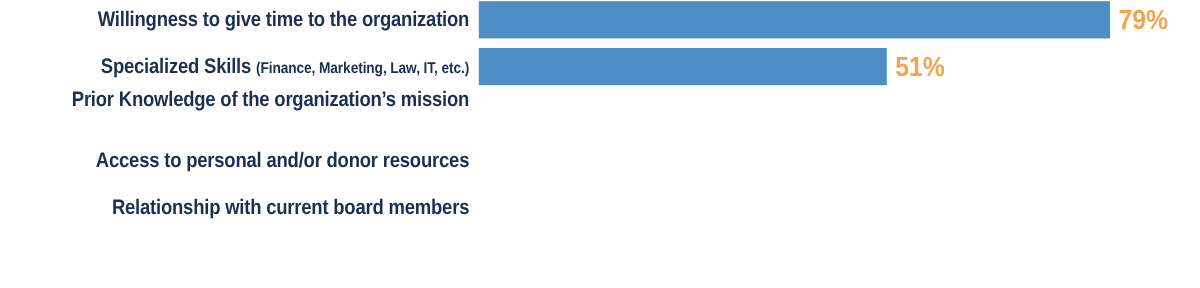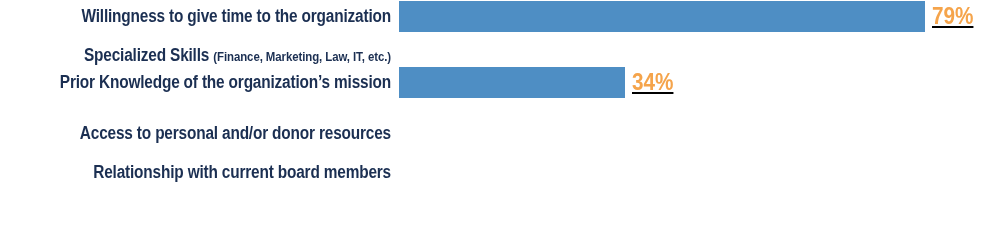--- a/index.html
+++ b/index.html
@@ -55,21 +55,20 @@
     letter-spacing: -0.1px;
   }
 
   .bar-track {
     position: absolute;
     left: 399px;
     top: 0;
     height: 31px;
     display: flex;
     align-items: flex-end;
-    text-decoration: underline;
   }
   .bar {
     height: 31px;
     background: #4e8ec4;
     flex: 0 0 auto;
   }
   .value-label {
     color: #f5a44b;
     font-family: "Liberation Sans", sans-serif;
     font-weight: bold;
@@ -89,28 +88,28 @@
   <div class="bar-row row-0">
     <div class="cat-label" style="color: rgb(27, 47, 82);"><span>Willingness to give time to the organization</span><span class="sub"></span></div>
     <div class="bar-track">
       <div class="bar" style="width: 526.14px; background: rgb(78, 142, 196);"></div>
       <div class="value-label" style="color: rgb(245, 164, 75);">79%</div>
     </div>
   </div>
 
   <div class="bar-row row-1">
     <div class="cat-label" style="color: rgb(27, 47, 82);"><span>Specialized Skills </span><span class="sub">(Finance, Marketing, Law, IT, etc.)</span></div>
+    <div class="bar-track">
+      <div class="bar" style="width: 339.66px; background: rgb(78, 142, 196);"></div>
+      <div class="value-label" style="color: rgb(245, 164, 75);">51%</div>
+    </div>
   </div>
 
   <div class="bar-row row-2">
     <div class="cat-label" style="color: rgb(27, 47, 82);"><span>Prior Knowledge of the organization’s mission</span><span class="sub"></span></div>
-    <div class="bar-track">
-      <div class="bar" style="width: 226.44px; background: rgb(78, 142, 196);"></div>
-      <div class="value-label" style="color: rgb(245, 164, 75);">34%</div>
-    </div>
   </div>
 
   <div class="bar-row row-3">
     <div class="cat-label" style="color: rgb(27, 47, 82);"><span>Access to personal and/or donor resources</span><span class="sub"></span></div>
   </div>
 
   <div class="bar-row row-4">
     <div class="cat-label" style="color: rgb(27, 47, 82);"><span>Relationship with current board members</span><span class="sub"></span></div>
   </div>
 

